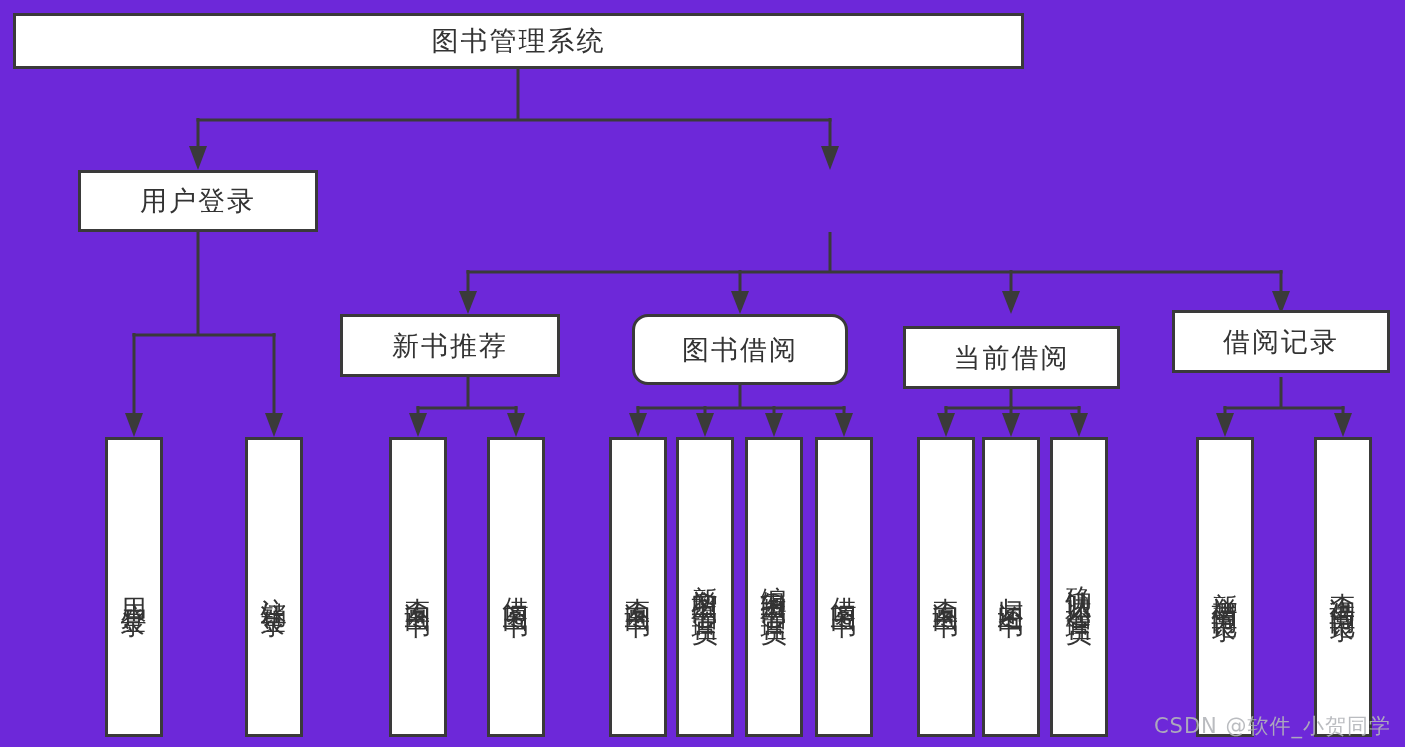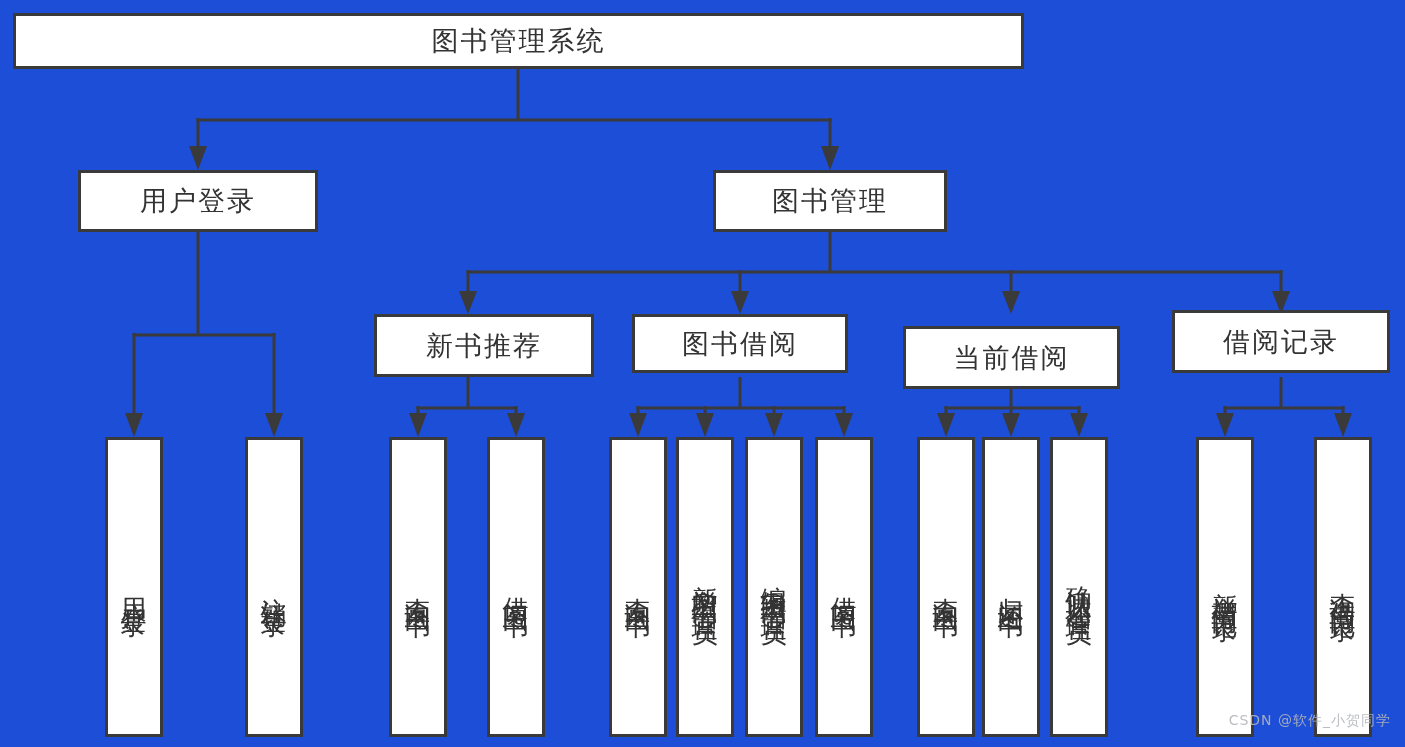--- a/index.html
+++ b/index.html
@@ -1,33 +1,33 @@
 <!DOCTYPE html>
 <html><head>
 <meta charset="utf-8">
 <style>
   html,body { margin:0; padding:0; background:#ffffff; }
   .stage {
-    position:relative; width:1405px; height:747px; background:#1d4ed8;
+    position:relative; width:1405px; height:747px; background:#6d28d9;
     font-family:"DejaVu Sans","Liberation Sans",sans-serif; overflow:hidden;
   }
   .connectors { position:absolute; left:0; top:0; z-index:1; }
   .box {
     position:absolute; box-sizing:border-box; background:#ffffff;
     border:3px solid #3a3a3a; display:flex; align-items:center; justify-content:center;
     color:#333333; z-index:2;
   }
   .h-label { font-size:27px; letter-spacing:2px; white-space:nowrap; }
   .leaf span {
     writing-mode:vertical-rl; text-orientation:mixed;
     font-size:26px; letter-spacing:5px; line-height:1; color:#333333;
   }
   .watermark {
     position:absolute; right:14px; top:712px; z-index:3;
-    font-size:14px; color:rgba(178,181,185,0.9); letter-spacing:1px; white-space:nowrap;
+    font-size:21px; color:rgba(178,181,185,0.9); letter-spacing:1px; white-space:nowrap;
   }
 </style>
 </head>
 <body>
 
 <div class="stage">
 
   <svg class="connectors" width="1405" height="747" viewBox="0 0 1405 747">
     <g stroke="#3a3a3a" stroke-width="3" fill="none">
 
@@ -94,28 +94,25 @@
     </g>
   </svg>
 
   <div class="box" style="left:13px; top:13px; width:1011px; height:56px;">
     <span class="h-label">图书管理系统</span>
   </div>
 
   <div class="box" style="left:78px; top:170px; width:240px; height:62px;">
     <span class="h-label">用户登录</span>
   </div>
-  <div class="box" style="left:713px; top:170px; width:234px; height:62px;">
-    <span class="h-label">图书管理</span>
-  </div>
 
-  <div class="box" style="left:374px; top:314px; width:220px; height:63px;">
+  <div class="box" style="left:340px; top:314px; width:220px; height:63px;">
     <span class="h-label">新书推荐</span>
   </div>
-  <div class="box" style="left:632px; top:314px; width:216px; height:59px;">
+  <div class="box" style="left:632px; top:314px; width:216px; height:71px;border-radius:16px;">
     <span class="h-label">图书借阅</span>
   </div>
   <div class="box" style="left:903px; top:314px; width:217px; height:63px;margin-top:12px;">
     <span class="h-label">当前借阅</span>
   </div>
   <div class="box" style="left:1172px; top:310px; width:218px; height:63px;">
     <span class="h-label">借阅记录</span>
   </div>
 
   <div class="box leaf" style="left:105px; top:437px; width:58px; height:300px;">

